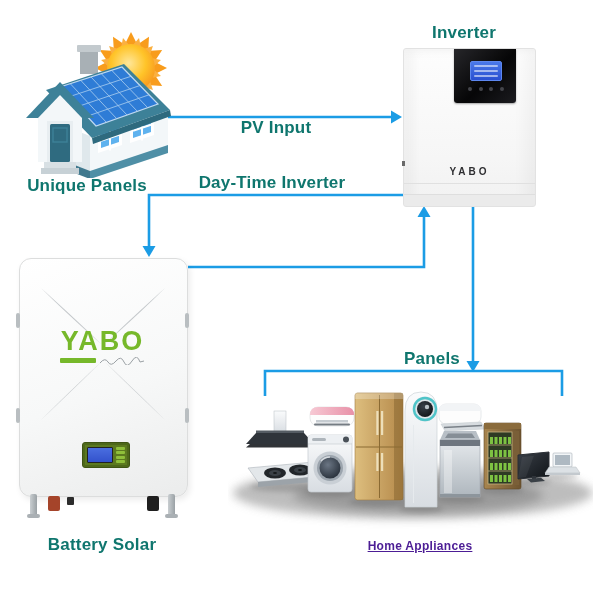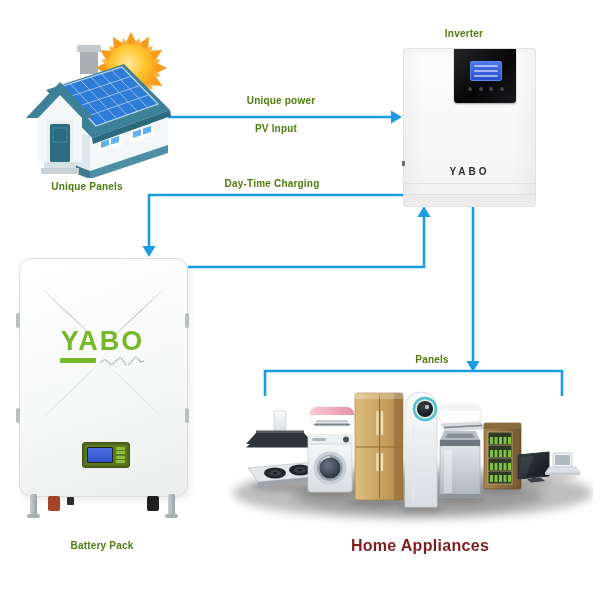--- a/index.html
+++ b/index.html
@@ -1,20 +1,20 @@
 <!DOCTYPE html>
 <html style="--arrow: #1B9CE5; --brand-green: #76B82A;"><head>
 <meta charset="utf-8">
 <style>
   html,body{margin:0;padding:0;background:#fff;}
   #stage{position:relative;width:600px;height:600px;background:#ffffff;overflow:hidden;
          font-family:"Liberation Sans",sans-serif;}
-  .lbl{position:absolute;transform:translate(-50%,-50%);font-weight:bold;font-size:10px;
-       color:#4d7c0f;white-space:nowrap;letter-spacing:.2px;}
-  .lbl-appliances{font-size:16px;color:#7f1d1d;letter-spacing:.3px;}
+  .lbl{position:absolute;transform:translate(-50%,-50%);font-weight:bold;font-size:17px;
+       color:#0f766e;white-space:nowrap;letter-spacing:.2px;}
+  .lbl-appliances{font-size:12px;color:#4c1d95;letter-spacing:.3px;text-decoration:underline;}
   svg{position:absolute;display:block;}
   
   #inverter{position:absolute;left:403px;top:48px;width:131px;height:157px;
     background:linear-gradient(180deg,#fdfdfd 0%,#f6f6f6 70%,#f1f1f1 100%);
     border:1px solid #e2e2e2;border-radius:3px;box-shadow:inset -10px 0 14px rgba(0,0,0,.04),inset 10px 0 10px rgba(0,0,0,.03);}
   #inv-panel{position:absolute;left:50px;top:0;width:62px;height:54px;
     background:linear-gradient(135deg,#26262a 0%,#060607 55%,#1b1b1f 100%);
     border-radius:0 0 3px 3px;box-shadow:0 1px 2px rgba(0,0,0,.35);}
   #inv-screen{position:absolute;left:16px;top:12px;width:30px;height:18px;border-radius:2px;
     background:linear-gradient(180deg,#4a79ea,#2a4fd0);border:1px solid #5d87ef;overflow:hidden;}
@@ -386,20 +386,19 @@
     <g>
       <rect x="325" y="70" width="19" height="14" rx="1" fill="#F2F5F7" stroke="#B6BCC1" stroke-width="0.7"></rect>
       <rect x="327" y="72" width="15" height="10" fill="#AEB9C2"></rect>
       <polygon points="321,84 348,84 352,90 317,90" fill="#DCE1E5" stroke="#B6BCC1" stroke-width="0.5"></polygon>
       <polygon points="317,90 352,90 352,92 317,92" fill="#C3C9CE"></polygon>
     </g>
   </svg>
 
   <div class="lbl" style="left:87px;top:186px;">Unique Panels</div>
   <div class="lbl" style="left:464px;top:33px;">Inverter</div>
-  <div class="lbl" style="left:102px;top:545px;">Battery Pack</div>
+  <div class="lbl" style="left:102px;top:545px;">Battery Solar</div>
   <div class="lbl lbl-appliances" style="left:420px;top:546px;">Home Appliances</div>
 
-  <div class="lbl" style="left:281px;top:100px;">Unique power</div>
   <div class="lbl" style="left:276px;top:128px;">PV Input</div>
-  <div class="lbl" style="left:272px;top:183px;">Day-Time Charging</div>
+  <div class="lbl" style="left:272px;top:183px;">Day-Time Inverter</div>
   <div class="lbl" style="left:432px;top:359px;">Panels</div>
 </div>
 
 </body></html>

